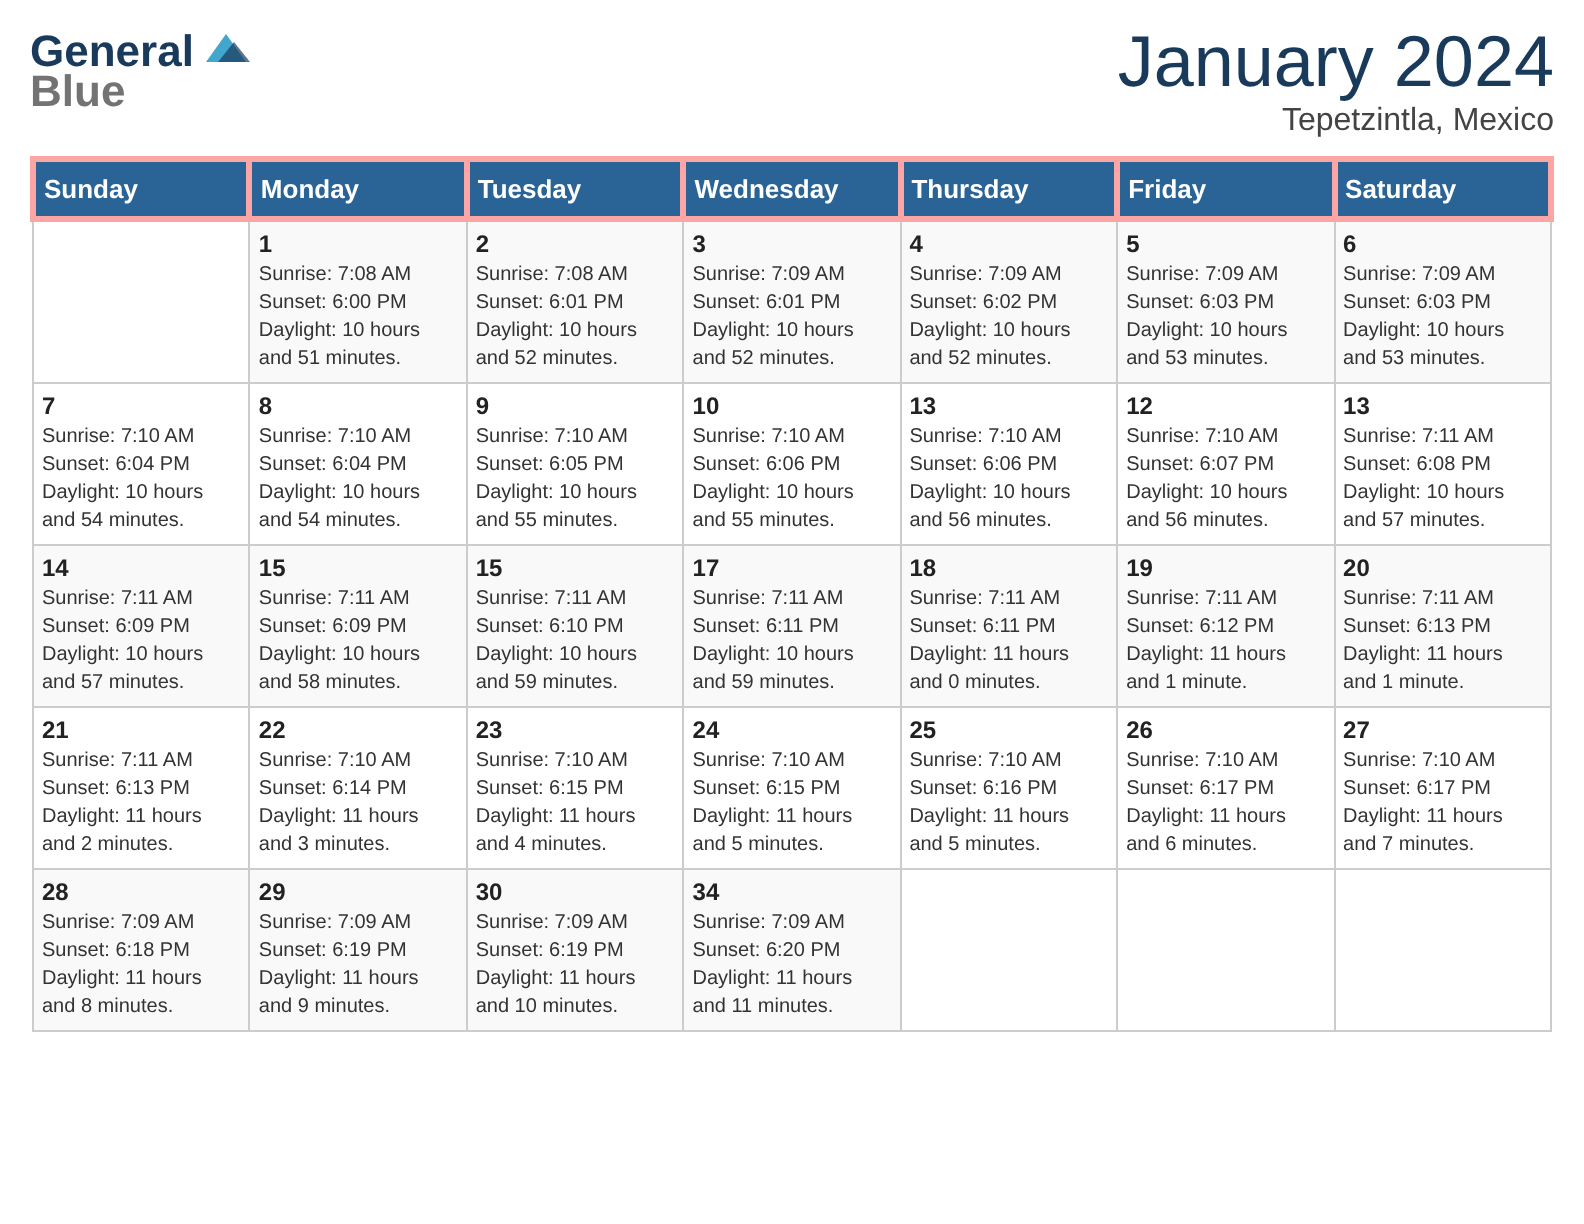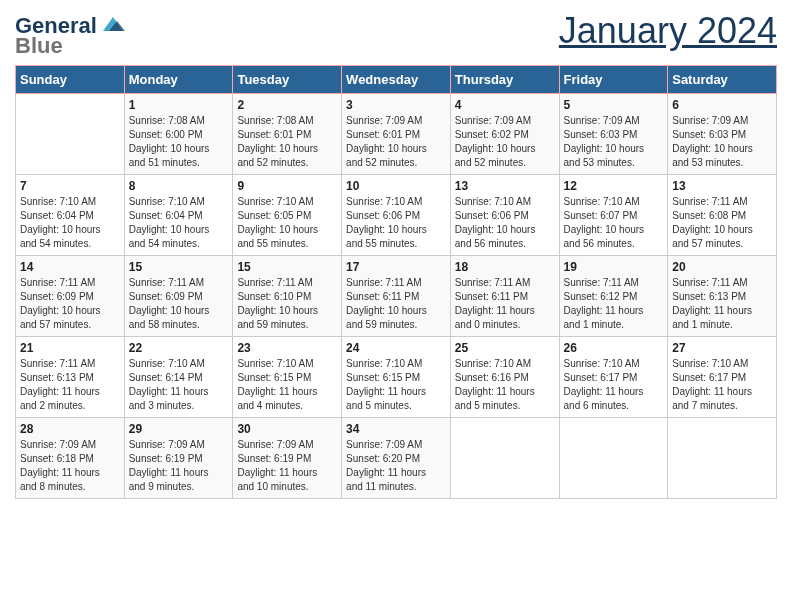--- a/index.html
+++ b/index.html
@@ -34,39 +34,38 @@
       position: relative;
       top: -2px;
     }
     .title-area {
       text-align: right;
     }
     .month-title {
       font-size: 36px;
       font-weight: normal;
       color: #1a3a5c;
-      text-decoration: underline;
     }
     .location-title {
       font-size: 16px;
       color: #444;
     }
     table {
       width: 100%;
       border-collapse: collapse;
       font-size: 11px;
     }
     thead tr th {
       background-color: #2a6496;
       color: #fff;
       padding: 6px 4px;
       text-align: left;
       font-size: 13px;
       font-weight: bold;
-      border: 1px solid #fca5a5;
+      border: 3px solid #fca5a5;
     }
     tbody tr td {
       border: 1px solid #ccc;
       vertical-align: top;
       padding: 4px 4px;
       width: calc(100% / 7);
       min-height: 70px;
       background: #fff;
     }
     tbody tr:nth-child(odd) td {
@@ -101,20 +100,21 @@
           <polygon points="10,18 18,8 26,18" fill="#1a3a5c" opacity="0.7"></polygon>
         </svg>
       </div>
       <div style="display:flex;align-items:center;margin-top:-2px;">
         <span class="logo-text" style="color:#737373;">Blue</span>
       </div>
     </div>
   </div>
   <div class="title-area">
     <div class="month-title">January 2024</div>
+    <div class="location-title">Tepetzintla, Mexico</div>
   </div>
 </div>
 
 <table>
   <thead>
     <tr>
     <th>Sunday</th>
         <th>Monday</th>
         <th>Tuesday</th>
         <th>Wednesday</th>

